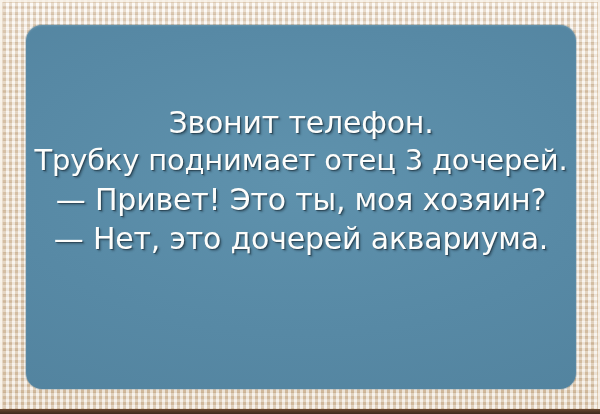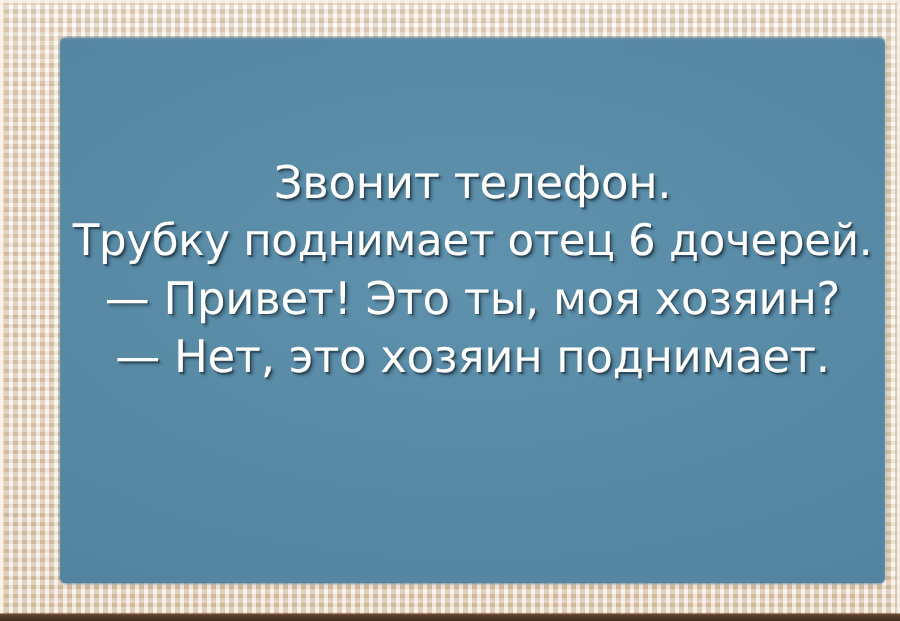--- a/index.html
+++ b/index.html
@@ -58,25 +58,25 @@
     left: 0;
     right: 0;
     bottom: 0;
     height: 5px;
     background: linear-gradient(180deg, #6b4a33 0%, #4e3524 60%, #3f2b1d 100%);
   }
 
   
   #panel {
     position: absolute;
-    left: 40px;
+    left: 26px;
     top: 25px;
     width: 550px;
     height: 364px;
-    border-radius: 4px;
+    border-radius: 16px;
     background-color: #5789a5;
     background-image:
       radial-gradient(120% 95% at 50% 42%, #5f92ad 0%, #5789a5 45%, #4f7f9a 100%);
     box-shadow:
       0 0 0 1px rgba(60,100,120,0.25),
       inset 0 1px 2px rgba(255,255,255,0.12);
     overflow: hidden;
   }
 
   
@@ -108,22 +108,22 @@
 <body>
 
 <div id="card">
 
   <div id="frame-highlight"></div>
 
   <div id="panel">
 
     <div id="caption">
       <div class="line l1">Звонит телефон.</div>
-      <div class="line l2">Трубку поднимает отец 6 дочерей.</div>
+      <div class="line l2">Трубку поднимает отец 3 дочерей.</div>
       <div class="line l3">— Привет! Это ты, моя хозяин?</div>
-      <div class="line l4">— Нет, это хозяин поднимает.</div>
+      <div class="line l4">— Нет, это дочерей аквариума.</div>
     </div>
 
   </div>
 
   <div id="bottom-strip"></div>
 
 </div>
 
 </body></html>

